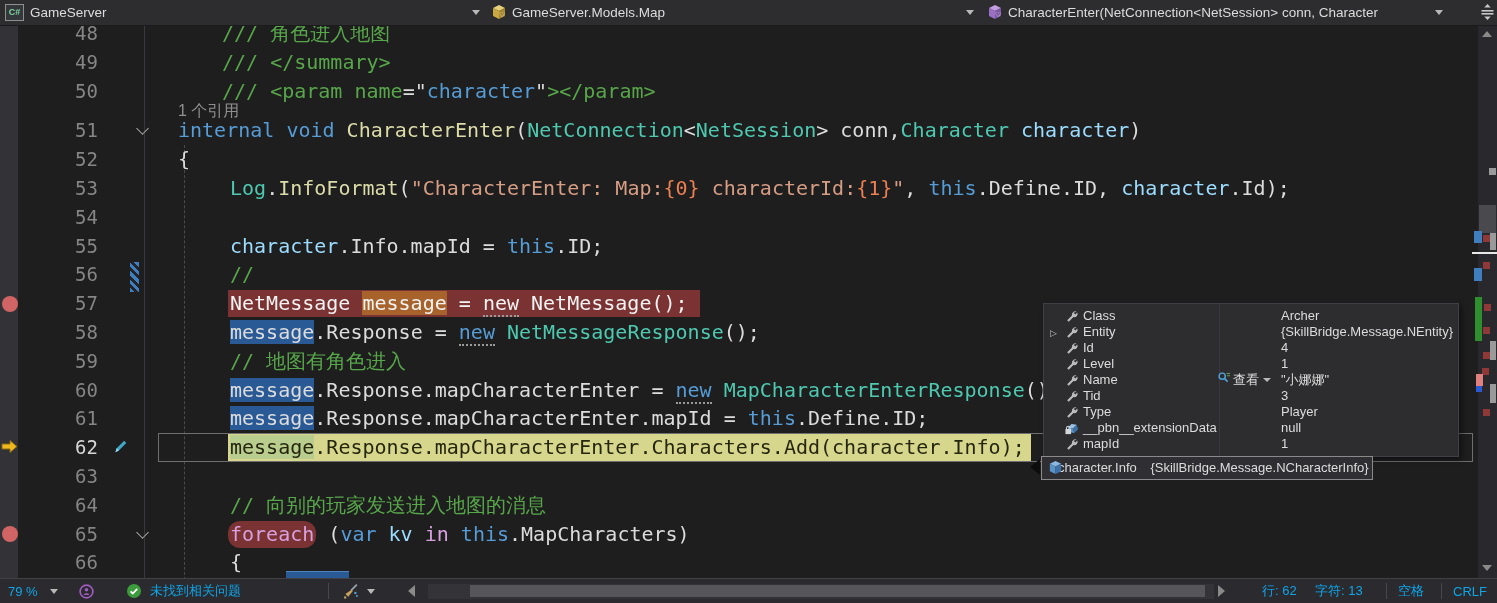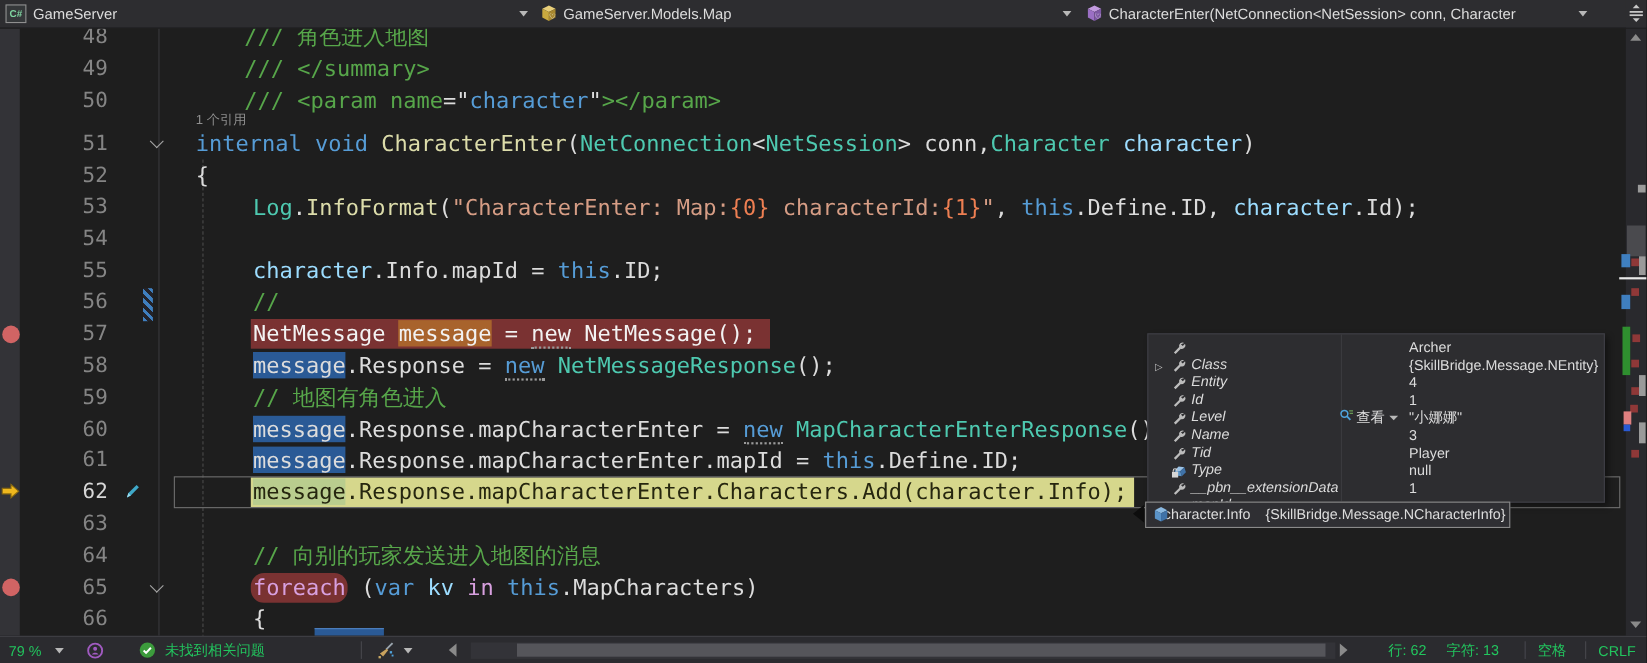--- a/index.html
+++ b/index.html
@@ -22,50 +22,50 @@
   .lnum.cur{color:#d7d7d7;}
   .code{position:absolute;top:0;white-space:pre;font-family:"DejaVu Sans Mono",monospace;font-size:20px;line-height:29px;}
   .c-com{color:#57a64a;} .c-kw{color:#569cd6;} .c-ctrl{color:#d8a0df;border-radius:12px;} .c-type{color:#4ec9b0;}
   .c-meth{color:#dcdcaa;} .c-str{color:#d69d85;} .c-fmt{color:#ee7f52;} .c-loc{color:#9cdcfe;}
   .c-def{color:#dcdcdc;} .c-defw{color:#f2f2f2;} .c-dark{color:#26260f;}
   .b-find{background:#a8632c;} .b-ref{background:#2a5a96;} .b-exec2{background:#b9cd8e;}
   .w-bp{background:#7a3232;padding:1px 12px 2px 2px;margin-left:-2px;}
   .w-bp-kw{background:#7a3232;padding:1px 2px 2px 2px;margin-left:-2px;}
   .w-exec{background:#d6d78c;padding:1px 6px 2px 2px;margin-left:-2px;}
   .u-dot{border-bottom:2px dotted #9a9a9a;}
-  #codelens{position:absolute;color:#8f8f8f;font-size:12px;font-family:"Liberation Sans",sans-serif;}
+  #codelens{position:absolute;color:#8f8f8f;font-size:16px;font-family:"Liberation Sans",sans-serif;}
   #cur-line-box{position:absolute;border:1px solid #6f6f6f;background:transparent;z-index:5;}
   .bp-dot{position:absolute;width:16px;height:16px;border-radius:50%;background:#d16464;}
   .chev{position:absolute;width:8px;height:8px;border-right:1.5px solid #a8a8a8;border-bottom:1.5px solid #a8a8a8;transform:rotate(45deg);}
   #change-stripe{position:absolute;background:repeating-linear-gradient(45deg,#3f7fbf 0 3px,#23232a 3px 6px);}
   #sel-sliver{position:absolute;background:#2a5a96;border-top:1px solid #4f82c0;}
 
   
   #datatip{position:absolute;left:1043px;top:303px;width:414px;height:152px;background:#2d2d30;border:1px solid #3f3f46;box-shadow:3px 3px 6px rgba(0,0,0,.45);z-index:20;color:#dcdcdc;font-size:13px;}
   #datatip-divider{position:absolute;left:175px;top:0;bottom:0;width:1px;background:#3a3a3e;}
   .dt-row{position:absolute;left:0;width:100%;height:16px;line-height:16px;}
   .dt-exp{position:absolute;left:6px;top:1px;font-size:9px;color:#c0c0c0;}
   .dt-icon{position:absolute;left:20px;top:1px;width:15px;height:15px;}
-  .dt-name{position:absolute;left:39px;top:15px;white-space:nowrap;font-style:italic;}
+  .dt-name{position:absolute;left:39px;top:0;white-space:nowrap;}
   .dt-val{position:absolute;left:237px;top:0;white-space:nowrap;}
   .dt-view{position:absolute;left:173px;top:0;display:flex;align-items:center;height:16px;cursor:pointer;}
   .dt-view-caret{width:0;height:0;border-left:4px solid transparent;border-right:4px solid transparent;border-top:4px solid #b8b8b8;margin-left:4px;}
   #datatip-root{position:absolute;left:1041px;top:456px;width:330px;height:22px;background:#2f2f33;border:1px solid #8a8a8a;z-index:21;color:#dcdcdc;font-size:13px;line-height:22px;white-space:nowrap;}
   #datatip-root .dt-icon{left:6px;top:3px;}
   #root-collapse{position:absolute;left:1036px;top:459px;width:0;height:0;border-right:10px solid #0d0d0d;border-top:8px solid transparent;border-bottom:8px solid transparent;transform:translateX(-6px);z-index:22;}
 
   
   #vscroll{position:absolute;right:0;top:25px;width:19px;height:553px;background:#29292d;z-index:25;}
   #vsplit{position:absolute;right:0;top:0;width:19px;height:25px;background:#2d2d30;z-index:31;}
   .tri-up{width:0;height:0;border-left:5px solid transparent;border-right:5px solid transparent;border-bottom:6px solid #8a8a8a;}
   .tri-down{width:0;height:0;border-left:5px solid transparent;border-right:5px solid transparent;border-top:6px solid #8a8a8a;}
   .mark{position:absolute;}
 
   
-  #statusbar{position:absolute;left:0;top:578px;width:1497px;height:25px;background:#2b2b2f;border-top:1px solid #404045;z-index:30;color:#22c55e;font-size:13px;}
+  #statusbar{position:absolute;left:0;top:578px;width:1497px;height:25px;background:#2b2b2f;border-top:1px solid #404045;z-index:30;color:#0ea5e9;font-size:13px;}
   .sb-item{position:absolute;top:0;height:24px;display:flex;align-items:center;}
   .sb-div{position:absolute;top:4px;width:1px;height:16px;background:#47474d;}
   #h-track{position:absolute;left:428px;top:5px;width:786px;height:15px;background:#333338;}
   #h-thumb{position:absolute;left:470px;top:6px;width:735px;height:12px;background:#55555a;}
   .tri-left{width:0;height:0;border-top:6px solid transparent;border-bottom:6px solid transparent;border-right:7px solid #8a8a8a;}
   .tri-right{width:0;height:0;border-top:6px solid transparent;border-bottom:6px solid transparent;border-left:7px solid #8a8a8a;}
 </style>
 </head>
 <body>
 

